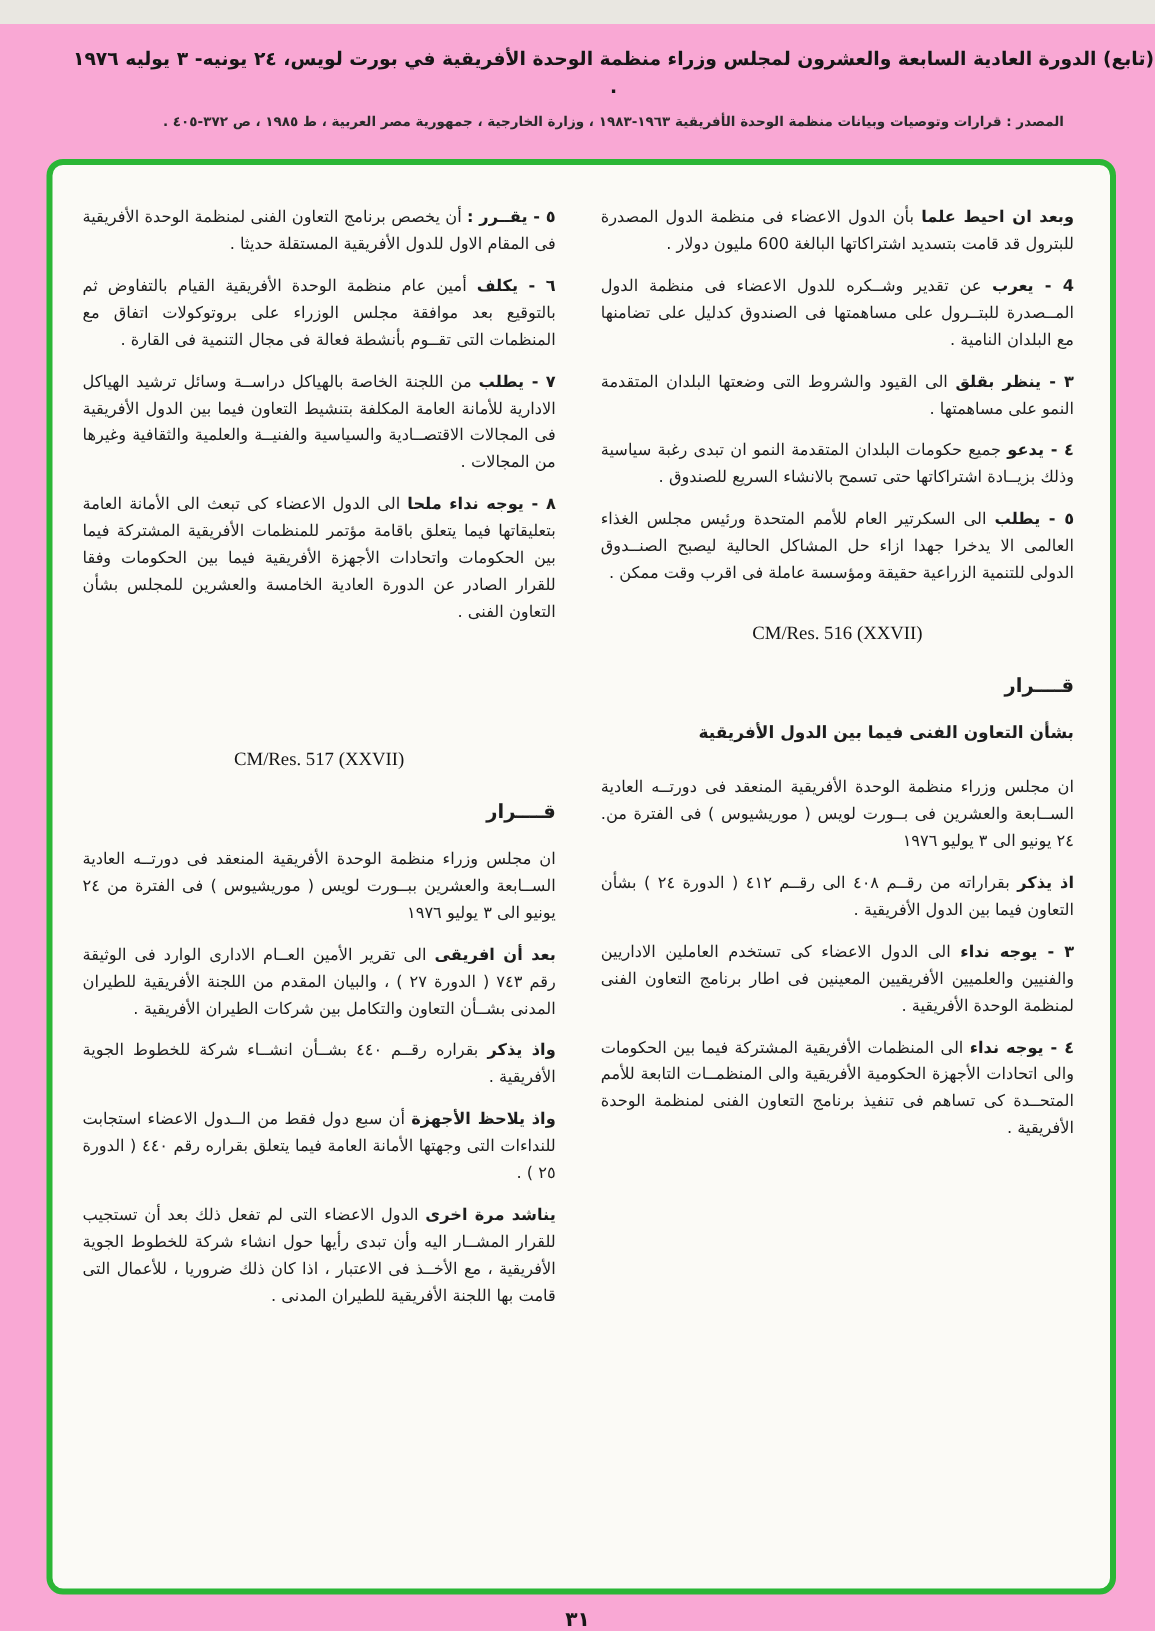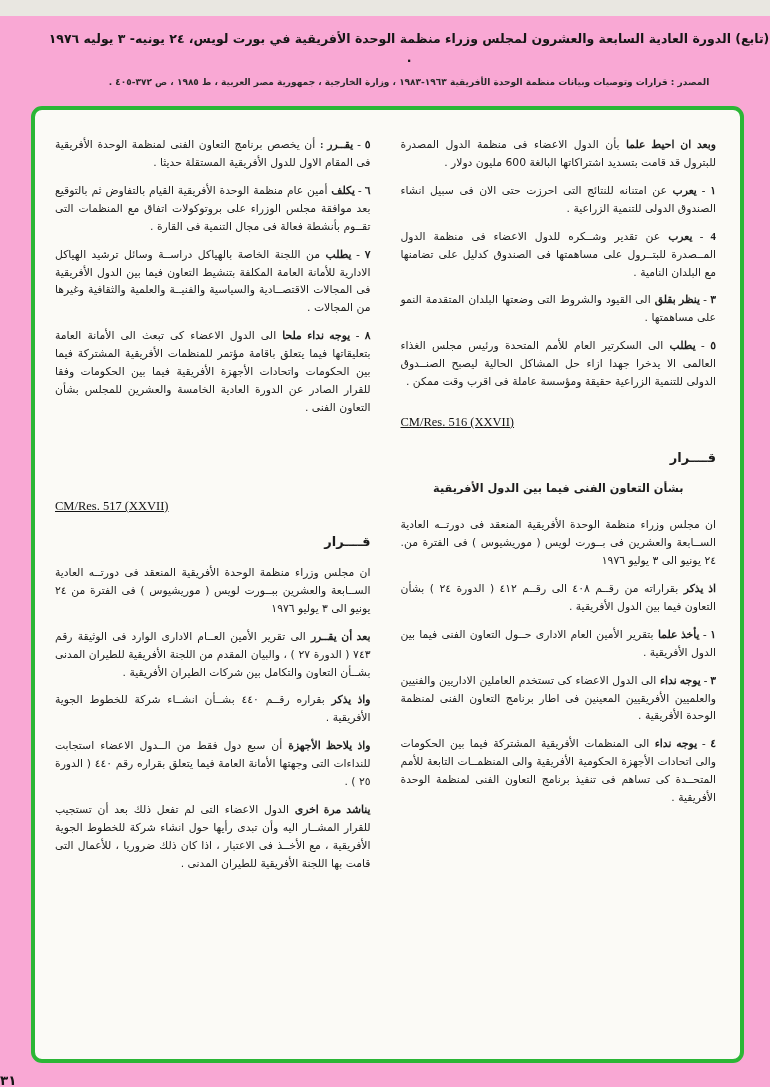--- a/index.html
+++ b/index.html
@@ -34,51 +34,50 @@
     background:#fbfaf6;
   }
   .columns { display:flex; gap:30px; height:100%; }
   .col { flex:1; min-width:0; }
   .para {
     font-size:10.8px;
     line-height:1.66;
     text-align:justify;
     margin-bottom:10px;
   }
-  .para b { font-weight:bold;font-family:Liberation Serif, serif; }
+  .para b { font-weight:bold; }
   .res-number {
     direction:ltr;
-    text-align:left;
+    text-align:center;
     font-family:"Liberation Serif", serif;
     font-size:12.5px;
     color:#141414;
     margin-bottom:20px;
-    text-decoration:underline;
   }
   .gap-md { margin-top:24px; }
   .gap-lg { margin-top:82px; }
   .res-word {
     text-align:right;
     font-weight:bold;
     font-size:13px;
     margin-bottom:15px;
     letter-spacing:1px;
   }
   .res-subject {
-    text-align:center;
+    text-align:right;
     font-weight:bold;
     font-size:11.3px;
     margin-bottom:18px;
     line-height:1.6;
   }
   .page-number {
     position:absolute;
     top:1056px; left:0;
     width:100%;
-    text-align:left;
+    text-align:center;
     font-size:13.5px;
     font-weight:bold;
     letter-spacing:7px;
     color:#161616;
   }
 </style>
 </head>
 <body>
 
 <div class="page">
@@ -90,51 +89,47 @@
 
   <div class="green-box">
     <div class="columns">
 
       <div class="col">
         <p class="para">
           <b>وبعد ان احيط علما</b>
           <span>بأن الدول الاعضاء فى منظمة الدول المصدرة للبترول قد قامت بتسديد اشتراكاتها البالغة 600 مليون دولار .</span>
         </p>
         <p class="para">
-          <b>١ - يعرب</b>
-          <span>عن امتنانه للنتائج التى احرزت حتى الان فى سبيل انشاء الصندوق الدولى للتنمية الزراعية .</span>
-        </p>
-        <p class="para">
           <b>4 - يعرب</b>
           <span>عن تقدير وشــكره للدول الاعضاء فى منظمة الدول المــصدرة للبتــرول على مساهمتها فى الصندوق كدليل على تضامنها مع البلدان النامية .</span>
         </p>
         <p class="para">
           <b>٣ - ينظر بقلق</b>
           <span>الى القيود والشروط التى وضعتها البلدان المتقدمة النمو على مساهمتها .</span>
+        </p>
+        <p class="para">
+          <b>٤ - يدعو</b>
+          <span>جميع حكومات البلدان المتقدمة النمو ان تبدى رغبة سياسية وذلك بزيــادة اشتراكاتها حتى تسمح بالانشاء السريع للصندوق .</span>
         </p>
         <p class="para">
           <b>٥ - يطلب</b>
           <span>الى السكرتير العام للأمم المتحدة ورئيس مجلس الغذاء العالمى الا يدخرا جهدا ازاء حل المشاكل الحالية ليصبح الصنــدوق الدولى للتنمية الزراعية حقيقة ومؤسسة عاملة فى اقرب وقت ممكن .</span>
         </p>
 
         <div class="res-number gap-md">CM/Res. 516 (XXVII)</div>
         <div class="res-word">قــــرار</div>
         <div class="res-subject">بشأن التعاون الفنى فيما بين الدول الأفريقية</div>
 
         <p class="para">
           <b></b>
           <span>ان مجلس وزراء منظمة الوحدة الأفريقية المنعقد فى دورتــه العادية الســابعة والعشرين فى بــورت لويس ( موريشيوس ) فى الفترة من. ٢٤ يونيو الى ٣ يوليو ١٩٧٦</span>
         </p>
         <p class="para">
           <b>اذ يذكر</b>
           <span>بقراراته من رقــم ٤٠٨ الى رقــم ٤١٢ ( الدورة ٢٤ ) بشأن التعاون فيما بين الدول الأفريقية .</span>
-        </p>
-        <p class="para">
-          <b>١ - يأخذ علما</b>
-          <span>بتقرير الأمين العام الادارى حــول التعاون الفنى فيما بين الدول الأفريقية .</span>
         </p>
         <p class="para">
           <b>٣ - يوجه نداء</b>
           <span>الى الدول الاعضاء كى تستخدم العاملين الاداريين والفنيين والعلميين الأفريقيين المعينين فى اطار برنامج التعاون الفنى لمنظمة الوحدة الأفريقية .</span>
         </p>
         <p class="para">
           <b>٤ - يوجه نداء</b>
           <span>الى المنظمات الأفريقية المشتركة فيما بين الحكومات والى اتحادات الأجهزة الحكومية الأفريقية والى المنظمــات التابعة للأمم المتحــدة كى تساهم فى تنفيذ برنامج التعاون الفنى لمنظمة الوحدة الأفريقية .</span>
         </p>
       </div>
@@ -158,21 +153,21 @@
         </p>
 
         <div class="res-number gap-lg">CM/Res. 517 (XXVII)</div>
         <div class="res-word">قــــرار</div>
 
         <p class="para">
           <b></b>
           <span>ان مجلس وزراء منظمة الوحدة الأفريقية المنعقد فى دورتــه العادية الســابعة والعشرين ببــورت لويس ( موريشيوس ) فى الفترة من ٢٤ يونيو الى ٣ يوليو ١٩٧٦</span>
         </p>
         <p class="para">
-          <b>بعد أن يقــرر</b>
+          <b>بعد أن افريقى</b>
           <span>الى تقرير الأمين العــام الادارى الوارد فى الوثيقة رقم ٧٤٣ ( الدورة ٢٧ ) ، والبيان المقدم من اللجنة الأفريقية للطيران المدنى بشــأن التعاون والتكامل بين شركات الطيران الأفريقية .</span>
         </p>
         <p class="para">
           <b>واذ يذكر</b>
           <span>بقراره رقــم ٤٤٠ بشــأن انشــاء شركة للخطوط الجوية الأفريقية .</span>
         </p>
         <p class="para">
           <b>واذ يلاحظ الأجهزة</b>
           <span>أن سبع دول فقط من الــدول الاعضاء استجابت للنداءات التى وجهتها الأمانة العامة فيما يتعلق بقراره رقم ٤٤٠ ( الدورة ٢٥ ) .</span>
         </p>

